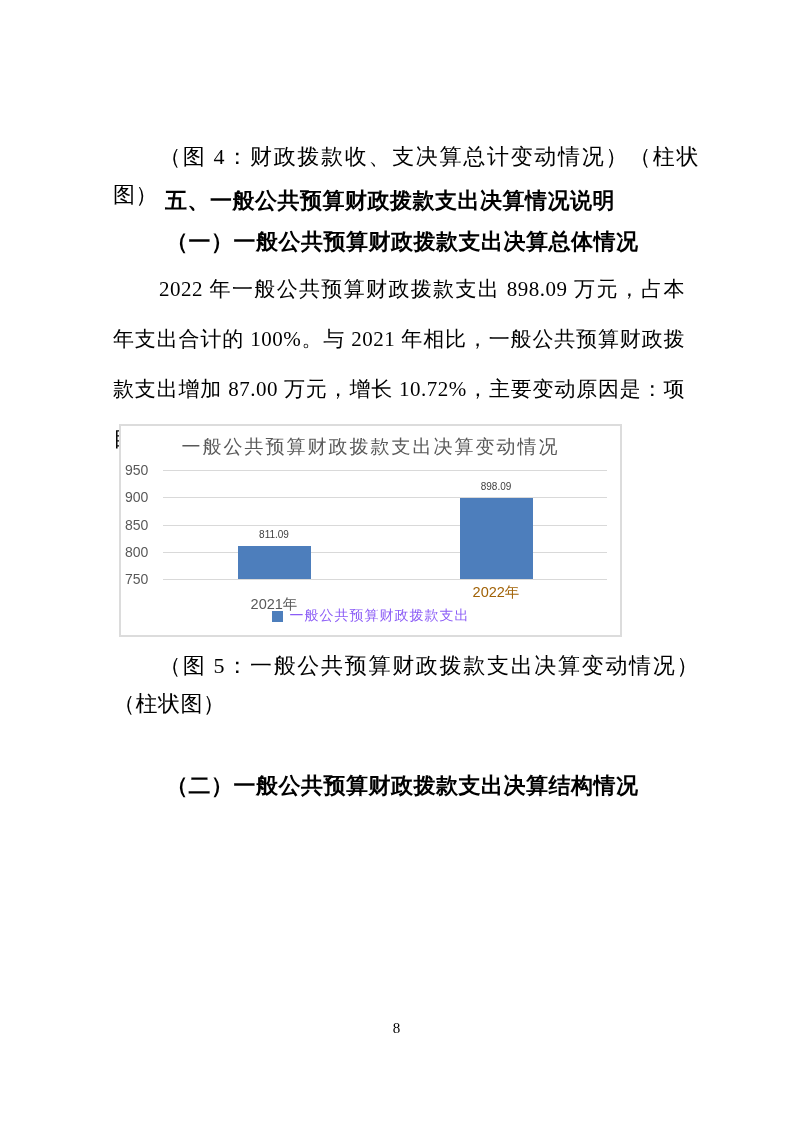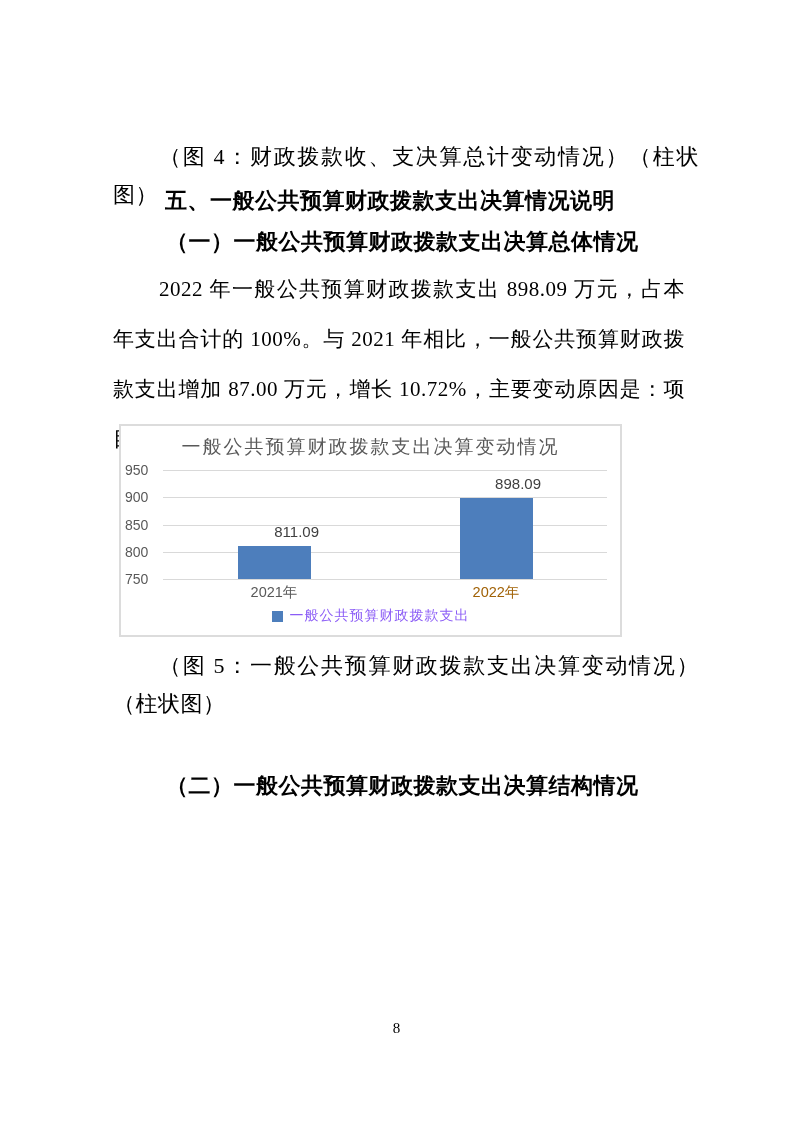--- a/index.html
+++ b/index.html
@@ -64,22 +64,22 @@
     position:absolute; left:-38px; width:32px;
     font-size:14px; color:#595959;
     transform:translateY(-50%);
   }
   .bar {
     position:absolute; bottom:0;
     background:#4d7ebc;
   }
   .bar-label {
     position:absolute;
-    width:90px; text-align:right;
-    font-size:15px; color:#404040;
+    width:90px; text-align:center;
+    font-size:10px; color:#404040;
   }
   .xtick {
     position:absolute; top:113px;
     width:120px; text-align:center;
     font-size:14.5px; color:#595959;
   }
   .legend {
     position:absolute; left:0; bottom:10px; width:100%;
     display:flex; justify-content:center; align-items:center;
   }
@@ -118,21 +118,21 @@
         <div class="gridline" style="top: 81.75px; background: rgb(217, 217, 217);"></div>
         <div class="ytick" style="top: 81.75px; color: rgb(89, 89, 89);">800</div>
         <div class="gridline" style="top: 54.5px; background: rgb(217, 217, 217);"></div>
         <div class="ytick" style="top: 54.5px; color: rgb(89, 89, 89);">850</div>
         <div class="gridline" style="top: 27.25px; background: rgb(217, 217, 217);"></div>
         <div class="ytick" style="top: 27.25px; color: rgb(89, 89, 89);">900</div>
         <div class="gridline" style="top: 0px; background: rgb(217, 217, 217);"></div>
         <div class="ytick" style="top: 0px; color: rgb(89, 89, 89);">950</div>
         <div class="bar" style="left: 74.5px; width: 73px; height: 33.294px; background: rgb(77, 126, 188);"></div>
         <div class="bar-label" style="left: 66px; bottom: 39.294px;">811.09</div>
-        <div class="xtick" style="left: 51px; color: rgb(89, 89, 89);">2021年</div>
+        <div class="xtick" style="left: 51px; color: rgb(89, 89, 89); margin-top: 12px;">2021年</div>
         <div class="bar" style="left: 296.5px; width: 73px; height: 80.7091px; background: rgb(77, 126, 188);"></div>
         <div class="bar-label" style="left: 288px; bottom: 86.7091px;">898.09</div>
         <div class="xtick" style="left: 273px; color: #a16207;">2022年</div>
       </div>
     <div class="legend">
       <span class="legend-swatch"></span>
       <span class="legend-label">一般公共预算财政拨款支出</span>
     </div>
   </div>
 

